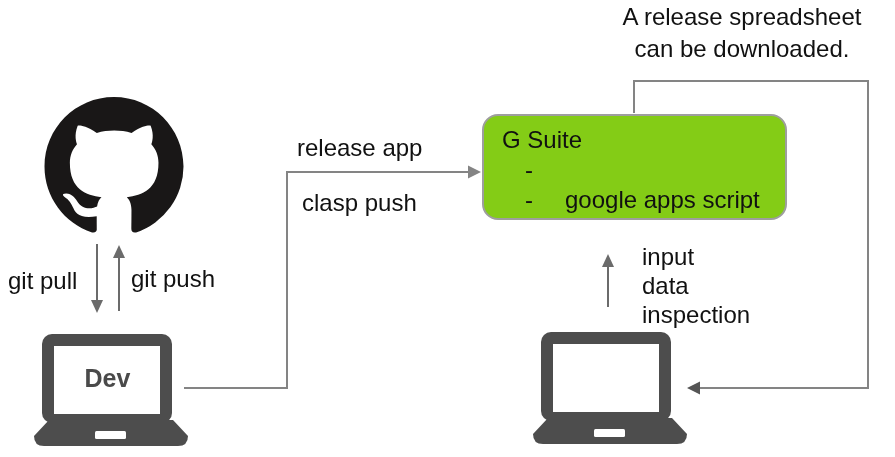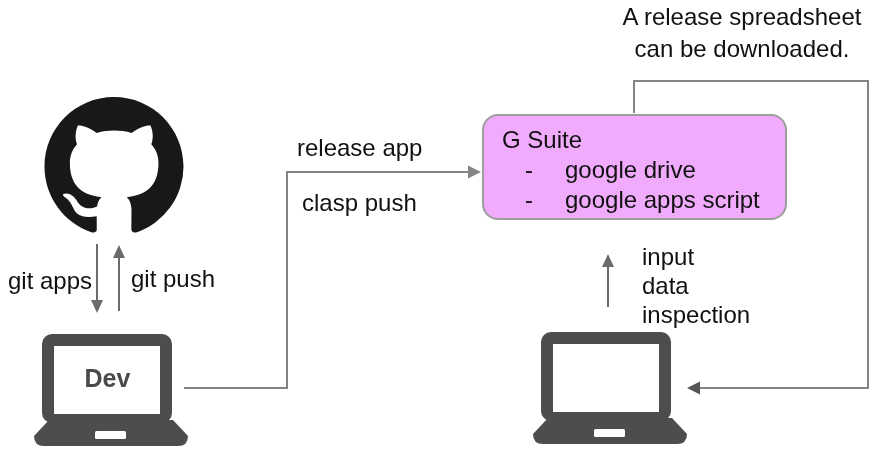--- a/index.html
+++ b/index.html
@@ -34,21 +34,21 @@
     line-height: 32px;
     color: #111111;
   }
   .gsuite-box {
     position: absolute;
     left: 482px;
     top: 114px;
     width: 305px;
     height: 106px;
     box-sizing: border-box;
-    background: #f0abfc;
+    background: #84cc16;
     border: 2px solid #9e9e9e;
     border-radius: 16px;
   }
   .gsuite-title {
     margin: 9px 0 0 18px;
     font-size: 24px;
     line-height: 30px;
     color: #111111;
   }
   .gsuite-item {
@@ -110,41 +110,40 @@
     <g>
       <line x1="608" y1="307" x2="608" y2="266" stroke="#6b6b6b" stroke-width="2"></line>
       <polygon points="602,267 614,267 608,254" fill="#6b6b6b"></polygon>
     </g>
   </svg>
 
   <svg class="github-logo" width="142" height="139" viewBox="0 0 16 16">
     <path fill="#191717" fill-rule="evenodd" d="M8 0C3.58 0 0 3.58 0 8c0 3.54 2.29 6.53 5.47 7.59.4.07.55-.17.55-.38 0-.19-.01-.82-.01-1.49-2.01.37-2.53-.49-2.69-.94-.09-.23-.48-.94-.82-1.13-.28-.15-.68-.52-.01-.53.63-.01 1.08.58 1.23.82.72 1.21 1.87.87 2.33.66.07-.52.28-.87.51-1.07-1.78-.2-3.64-.89-3.64-3.95 0-.87.31-1.59.82-2.15-.08-.2-.36-1.02.08-2.12 0 0 .67-.21 2.2.82.64-.18 1.32-.27 2-.27s1.36.09 2 .27c1.53-1.04 2.2-.82 2.2-.82.44 1.1.16 1.92.08 2.12.51.56.82 1.27.82 2.15 0 3.07-1.87 3.75-3.65 3.95.29.25.54.73.54 1.48 0 1.07-.01 1.93-.01 2.2 0 .21.15.46.55.38A8.01 8.01 0 0 0 16 8c0-4.42-3.58-8-8-8z"></path>
   </svg>
 
-  <div class="label" style="left:8px; top:267px;">git apps</div>
+  <div class="label" style="left:8px; top:267px;">git pull</div>
   <div class="label" style="left:131px; top:265px;">git push</div>
   <div class="label" style="left:297px; top:134px;">release app</div>
   <div class="label" style="left:302px; top:189px;">clasp push</div>
 
   <div class="label label-multiline" style="left:642px; top:242px; line-height:29px;">
     <div>input</div>
     <div>data</div>
     <div>inspection</div>
   </div>
 
   <div class="summary-note">
     <div>A release spreadsheet</div>
     <div>can be downloaded.</div>
   </div>
 
   <div class="gsuite-box">
     <div class="gsuite-title">G Suite</div>
     <div class="gsuite-item">
       <span class="gsuite-bullet">-</span>
-      <span>google drive</span>
     </div>
     <div class="gsuite-item">
       <span class="gsuite-bullet">-</span>
       <span>google apps script</span>
     </div>
   </div>
 
   <div class="laptop" style="left:33px; top:334px;">
     <svg width="156" height="112" viewBox="0 0 156 112">
       <rect x="9" y="0" width="130" height="89" rx="10" fill="#4d4d4d"></rect>

